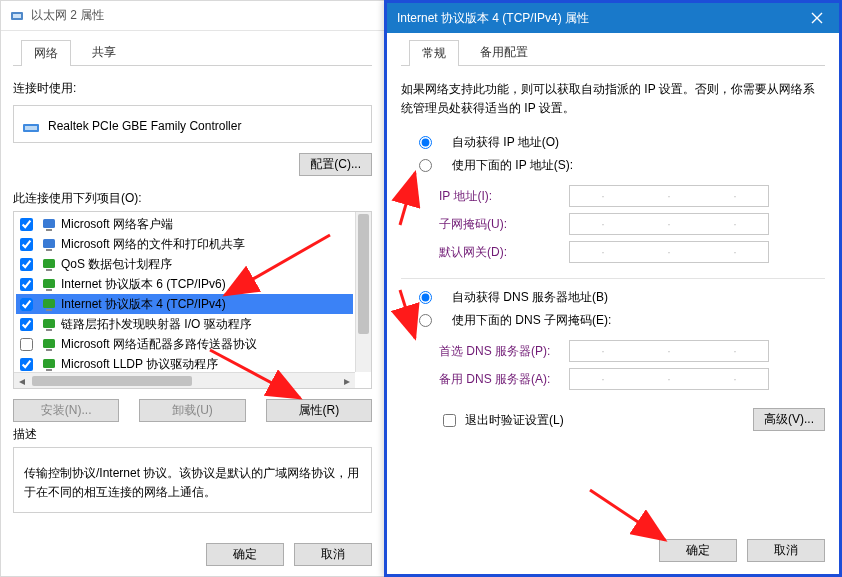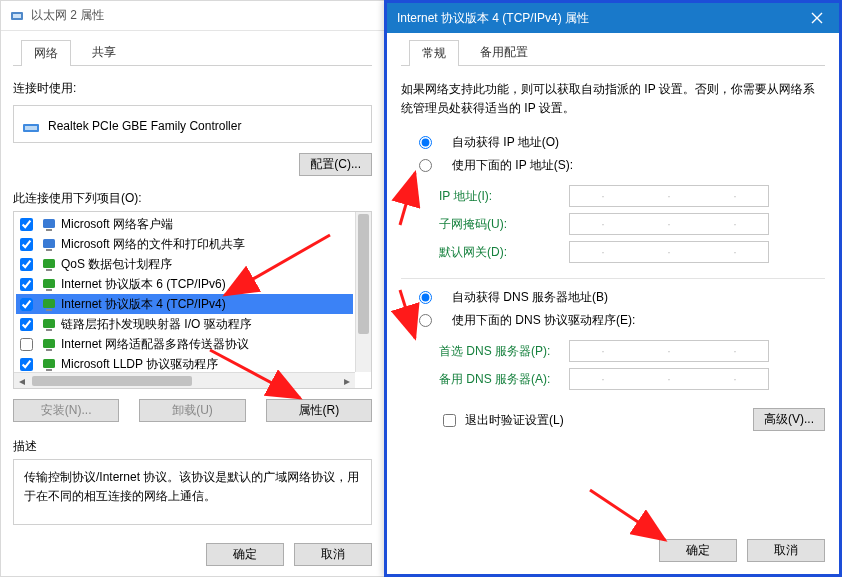--- a/index.html
+++ b/index.html
@@ -40,43 +40,43 @@
   .vscroll { position: absolute; top: 0; right: 0; bottom: 16px; width: 16px; background: #f0f0f0; border-left: 1px solid #dcdcdc; }
   .vscroll .thumb { position: absolute; top: 2px; left: 2px; right: 2px; height: 120px; background: #c2c2c2; border-radius: 2px; }
   .hscroll { position: absolute; left: 0; right: 16px; bottom: 0; height: 16px; background: #f0f0f0; border-top: 1px solid #dcdcdc; display: flex; align-items: center; }
   .hscroll .arrow { width: 16px; height: 16px; display: inline-flex; align-items: center; justify-content: center; color: #666; }
   .hscroll .thumb { flex: 0 0 160px; height: 10px; background: #c2c2c2; margin: 0 2px; border-radius: 2px; }
   .hscroll .track { flex: 1; }
 
   .btnrow3 { display: flex; gap: 20px; margin-top: 10px; }
   .btnrow3 .btn { flex: 1; }
 
-  .desc-group { margin-top: 12px; }
-  .desc-frame { border: 1px solid #d0d0d0; padding: 8px 10px; margin-top: 4px; height: 66px; overflow: hidden; line-height: 1.6; }
+  .desc-group { margin-top: 0; }
+  .desc-frame { border: 1px solid #d0d0d0; padding: 16px 10px; margin-top: 4px; height: 66px; overflow: hidden; line-height: 1.6; }
 
   .win1-footer { margin-top: auto; display: flex; justify-content: flex-end; gap: 10px; padding-top: 10px; }
 
   
   .win2 { position: absolute; left: 384px; top: 0; width: 458px; height: 577px; background: #fff; box-shadow: -2px 0 6px rgba(0,0,0,0.15); border: 3px solid #1d4ed8; }
   .win2-titlebar { height: 30px; background: #1979ca; color: #fff; display: flex; align-items: center; padding: 0 10px; }
   .win2-titlebar .title2 { flex: 1; }
   .close-btn { width: 44px; height: 30px; display: inline-flex; align-items: center; justify-content: center; color: #fff; margin-right: -10px; }
 
   .win2-body { padding: 6px 14px 12px 14px; height: calc(100% - 30px); display: flex; flex-direction: column; }
 
   .tabs2 { display: flex; border-bottom: 1px solid #d0d0d0; margin-bottom: 10px; }
 
   .infotext { line-height: 1.6; margin: 4px 0 14px 0; }
 
   .radio-row { display: flex; align-items: center; gap: 20px; margin: 2px 0 4px 18px; }
   .radio-row input[type=radio] { margin: 0; }
 
   .ip-grid { margin: 4px 0 8px 38px; }
   .ip-grid .row { display: flex; align-items: center; height: 28px; }
-  .ip-grid .row .k { width: 130px; color: #15803d; }
+  .ip-grid .row .k { width: 130px; color: #701a75; }
   .ip-input { flex: 1; height: 22px; border: 1px solid #c9c9c9; background: #fff; display: flex; align-items: center; justify-content: space-around; color: #bbb; max-width: 200px; }
   .ip-input.disabled { background: #fff; color: #c0c0c0; }
   .ip-dot { }
 
   .hr-lite { border: none; border-top: 1px solid #e3e3e3; margin: 4px 0 8px 0; }
 
   .validate-row { display: flex; align-items: center; margin: 10px 0 0 38px; gap: 6px; }
 
   .adv-row { display: flex; justify-content: flex-end; margin-top: -22px; }
   .win2-footer { margin-top: auto; display: flex; justify-content: flex-end; gap: 10px; padding-top: 16px; }
@@ -171,21 +171,21 @@
                   <rect x="5" y="13" width="6" height="2" fill="#888"></rect>
                 </svg></span>
               <span class="lbl">链路层拓扑发现映射器 I/O 驱动程序</span>
             </div>
             <div class="item-row">
               <input type="checkbox" style="">
               <span class="proto-icon"><svg width="16" height="16" viewBox="0 0 16 16">
                   <rect x="2" y="3" width="12" height="9" rx="1.5" fill="#2ca02c"></rect>
                   <rect x="5" y="13" width="6" height="2" fill="#888"></rect>
                 </svg></span>
-              <span class="lbl">Internet 网络适配器多路传送器协议</span>
+              <span class="lbl">Microsoft 网络适配器多路传送器协议</span>
             </div>
             <div class="item-row">
               <input type="checkbox" checked="" style="">
               <span class="proto-icon"><svg width="16" height="16" viewBox="0 0 16 16">
                   <rect x="2" y="3" width="12" height="9" rx="1.5" fill="#2ca02c"></rect>
                   <rect x="5" y="13" width="6" height="2" fill="#888"></rect>
                 </svg></span>
               <span class="lbl">Microsoft LLDP 协议驱动程序</span>
             </div>
           </div>
@@ -271,21 +271,21 @@
       </div>
 
       <hr class="hr-lite">
 
       <label class="radio-row">
         <input type="radio" name="dnsmode" checked="" style="">
         <span>自动获得 DNS 服务器地址(B)</span>
       </label>
       <label class="radio-row">
         <input type="radio" name="dnsmode" style="">
-        <span>使用下面的 DNS 协议驱动程序(E):</span>
+        <span>使用下面的 DNS 子网掩码(E):</span>
       </label>
       <div class="ip-grid">
         <div class="row">
             <span class="k">首选 DNS 服务器(P):</span>
           <span class="ip-input disabled">
               <span class="ip-dot">·</span>
               <span class="ip-dot">·</span>
               <span class="ip-dot">·</span>
             </span>
           </div>

